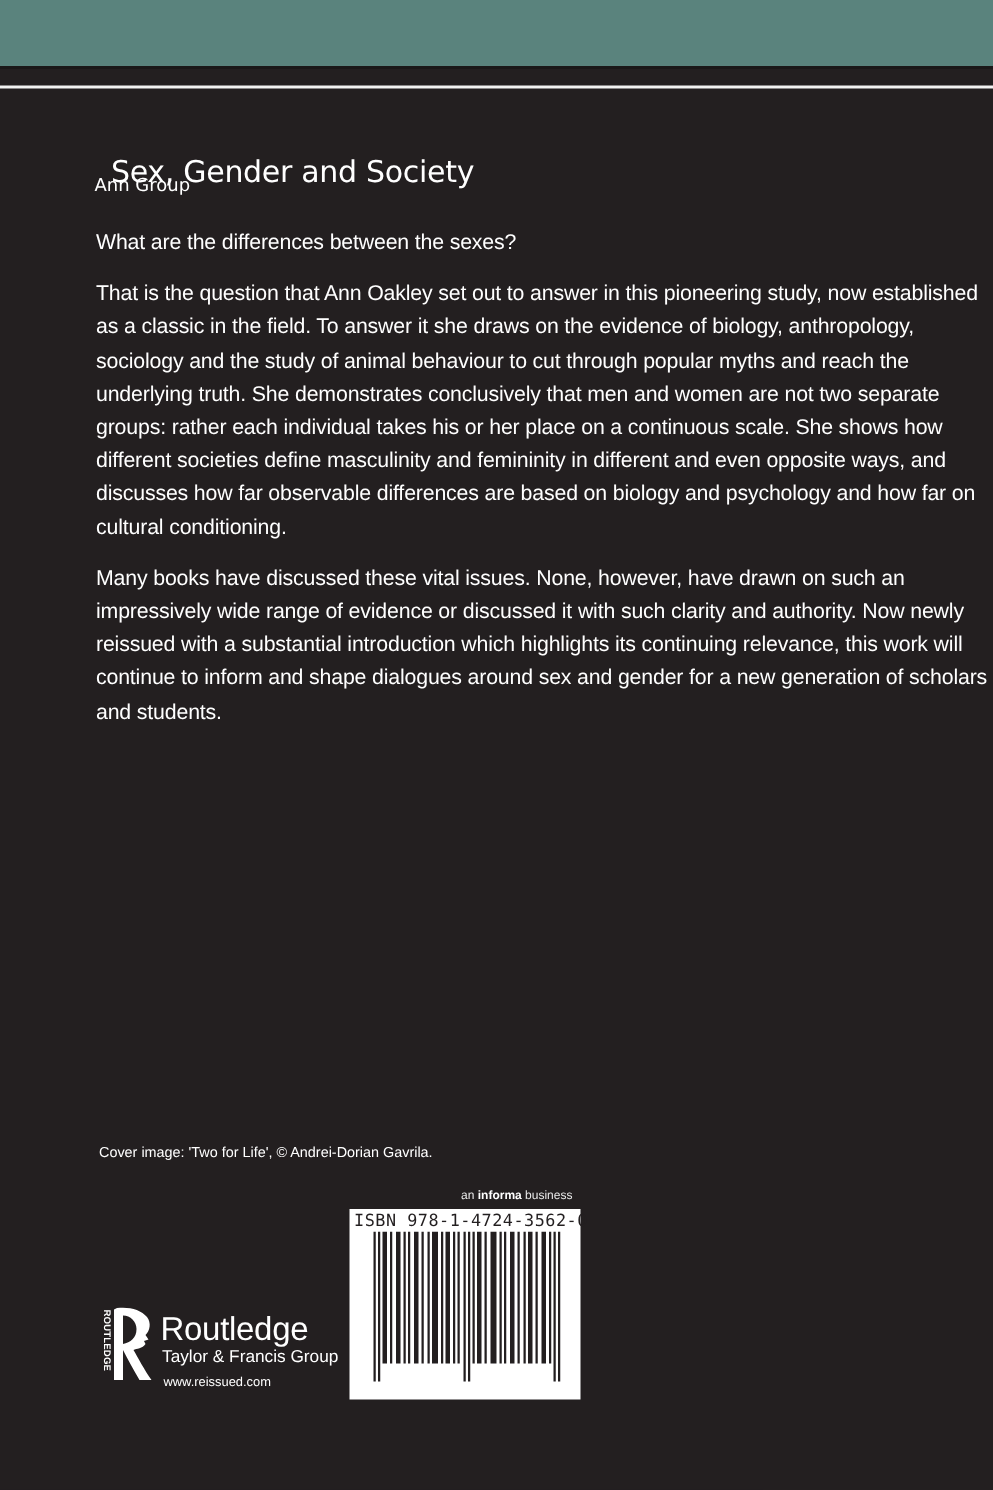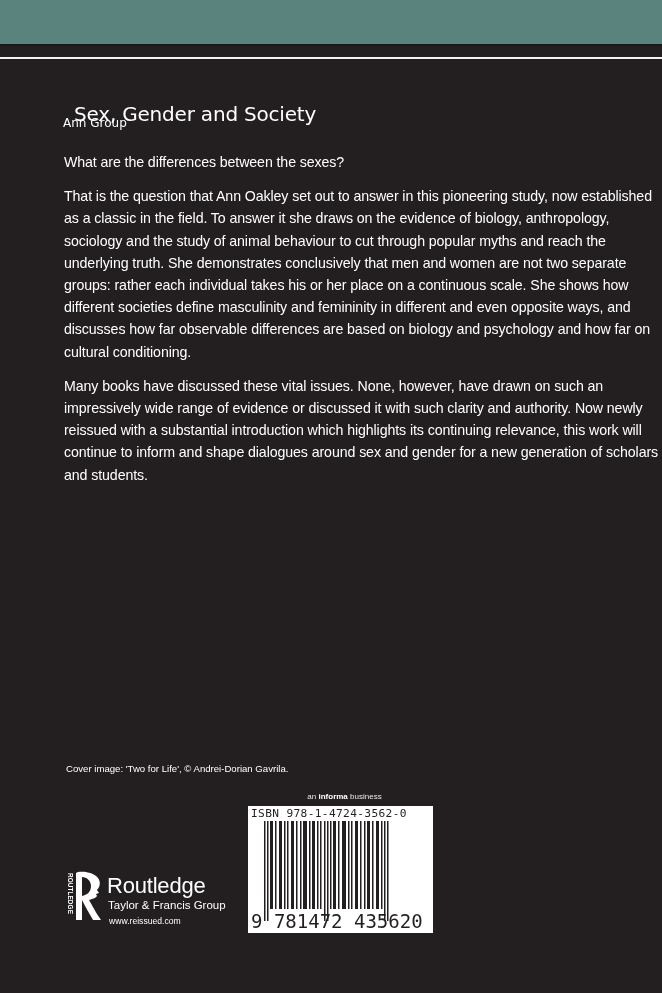--- a/index.html
+++ b/index.html
@@ -44,21 +44,21 @@
     font-size: 9.6px; line-height: 12px; text-align: right;
   }
   .informa {
     position: absolute; left: 300px; top: 792px; width: 89px;
     text-align: center;
     font-family: "Liberation Sans", sans-serif;
     font-size: 8px; line-height: 10px; color: #e8e8e8;
   }
   .informa b { font-weight: bold; color: #fff; }
   .barcode-box {
-    position: absolute; left: 248px; top: 806px; width: 185px; height: 127px;
+    position: absolute; left: 233px; top: 806px; width: 154px; height: 127px;
     background: #ffffff;
     text-align: center;
   }
   .isbn-text {
     position: absolute; left: 3px; top: 1px;
     font-family: "DejaVu Sans Mono", monospace;
     font-size: 11.2px; color: #231f20; letter-spacing: 0.35px;
     line-height: 13px; white-space: nowrap;
   }
   .bars {
@@ -152,21 +152,20 @@
       <rect x="116" y="0" width="1.5" height="88"></rect>
       <rect x="119" y="0" width="3" height="88"></rect>
       <rect x="124" y="0" width="1.5" height="88"></rect>
       <rect x="128" y="0" width="3" height="88"></rect>
       <rect x="133" y="0" width="1.5" height="88"></rect>
 
       <rect x="136" y="0" width="1.5" height="100"></rect>
       <rect x="139" y="0" width="1.5" height="100"></rect>
     </g>
   </svg>
-  <div class="ean-digits">9 781472 435620</div>
 </div>
 
 <div class="logo">
   <div class="logo-vert">ROUTLEDGE</div>
   <svg class="logo-mark" viewBox="0 0 26 50">
     <path fill="#ffffff" d="M2 1 C10 0 18 2 22 7 C25 11 24 16 21 19 L23 22 L20 23 L21 25 C19 28 15 28 13 29 C16 34 20 42 25 49 L17 49 C13 42 9 35 6 29 L6 49 L0 49 L0 2 Z M6 6 L6 25 C11 24 15 21 15 15 C15 10 11 6 6 6 Z"></path>
   </svg>
   <div class="logo-name">Routledge</div>
   <div class="logo-group">Taylor &amp; Francis Group</div>
   <div class="logo-url">www.reissued.com</div>

